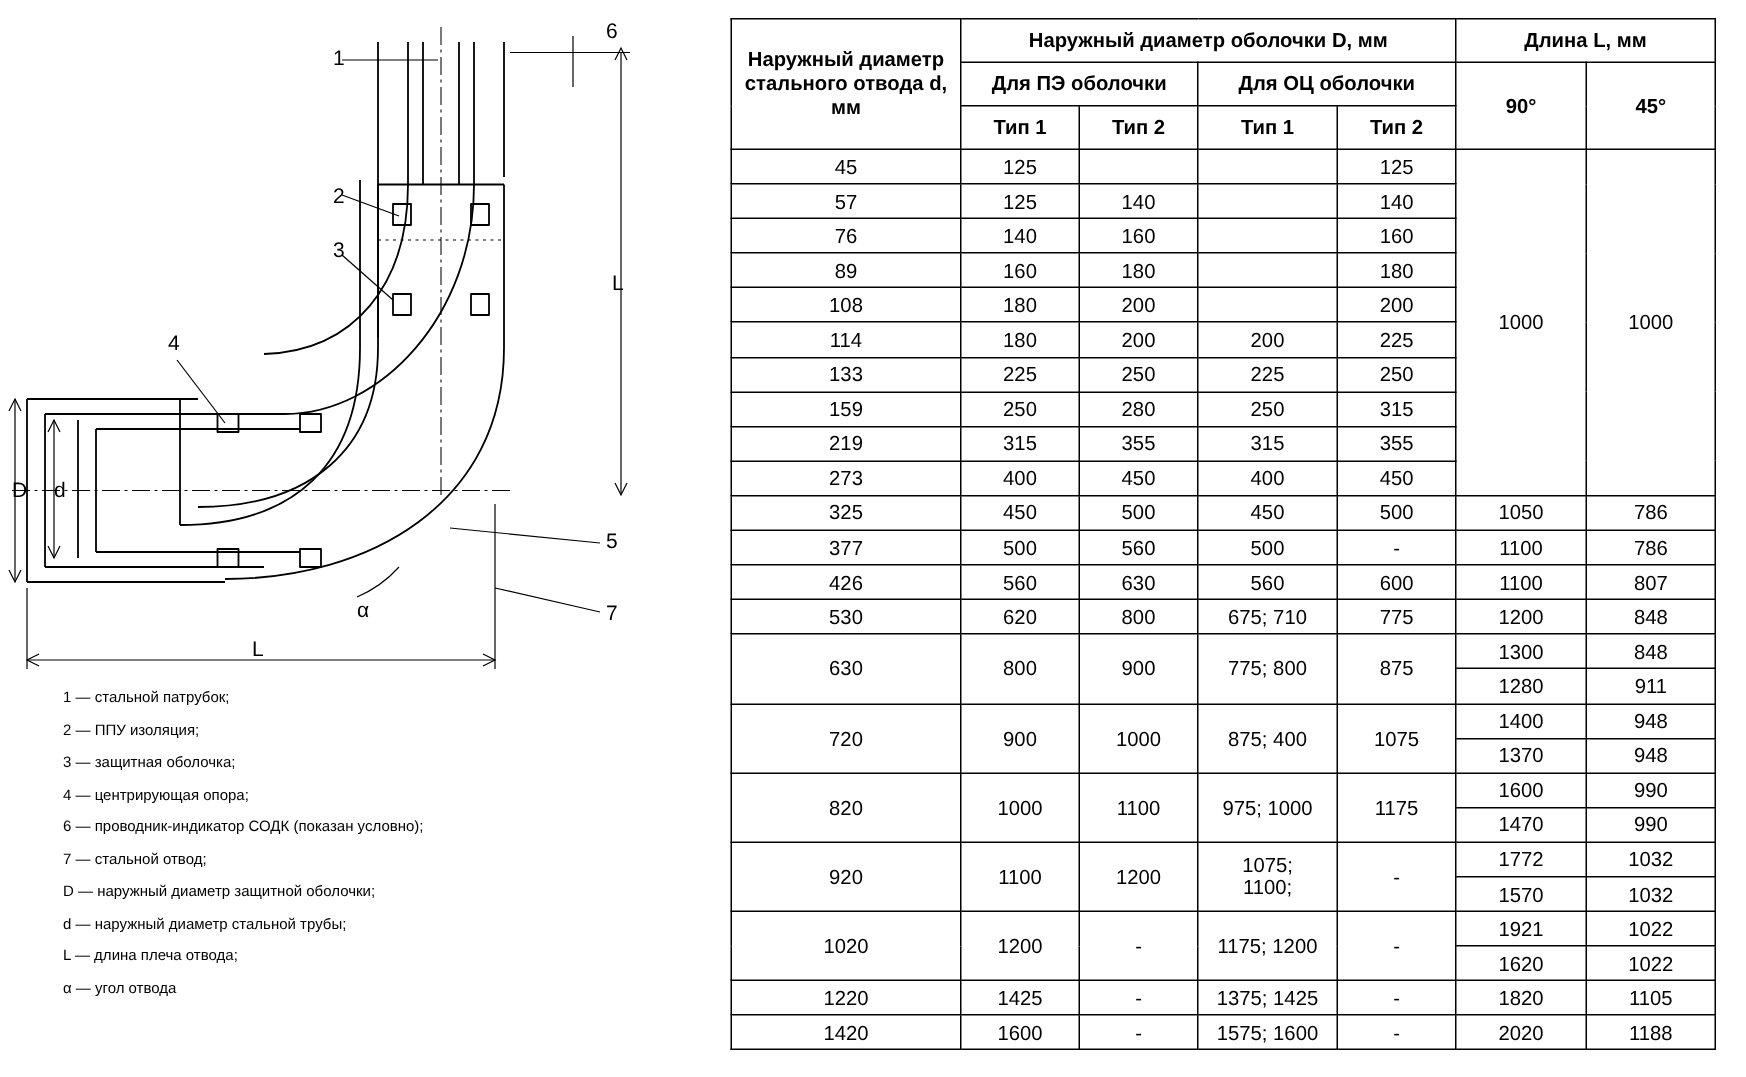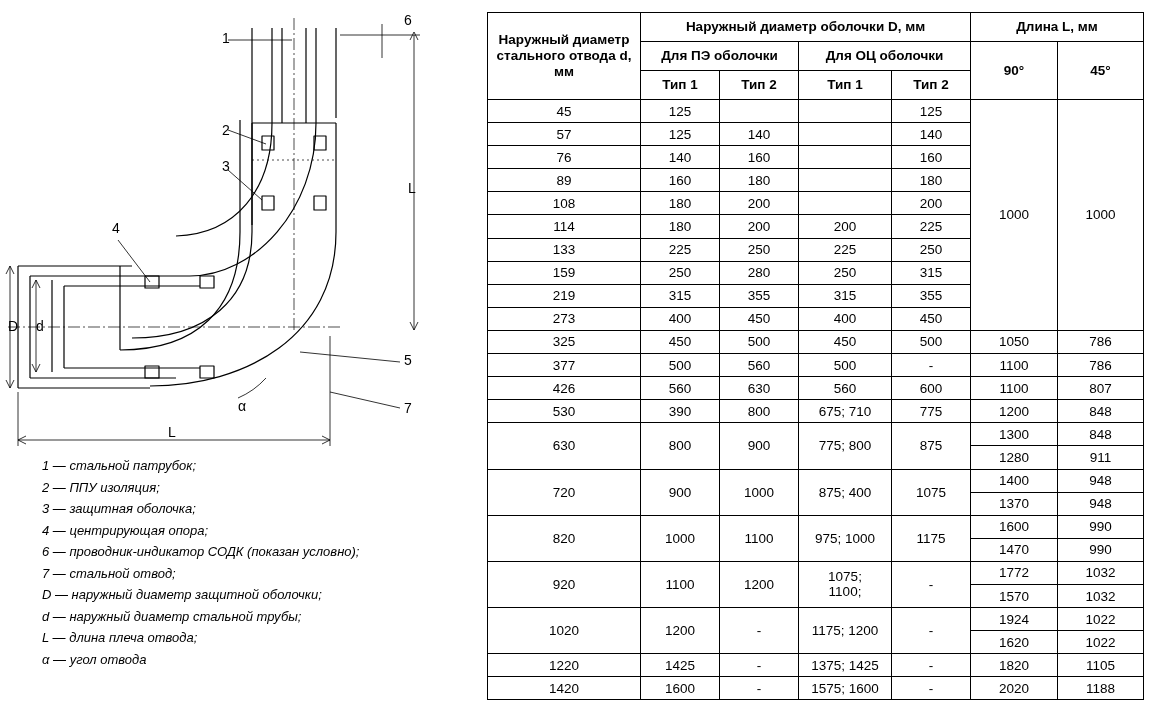--- a/index.html
+++ b/index.html
@@ -5,21 +5,21 @@
   html,body{margin:0;padding:0;background:#fff;}
   body{width:1164px;height:718px;font-family:"Liberation Sans",sans-serif;color:#000;position:relative;overflow:hidden;}
   #root{position:relative;width:1164px;height:718px;}
 
   
   #drawing{position:absolute;left:0;top:0;width:470px;height:718px;}
   #drawing svg{position:absolute;left:0;top:0;}
 
   
   #legend{position:absolute;left:42px;top:455px;width:430px;}
-  #legend .lrow{font-size:13px;line-height:21.5px;white-space:nowrap;font-style:italic;}
+  #legend .lrow{font-size:10px;line-height:21.5px;white-space:nowrap;}
 
   
   #table-wrap{position:absolute;left:487px;top:12px;width:660px;}
   table{border-collapse:collapse;table-layout:fixed;width:656px;}
   table td,table th{border:1px solid #000;text-align:center;vertical-align:middle;font-size:13px;padding:0;}
   thead th{font-weight:bold;font-size:13.5px;line-height:16px;}
   tbody td{height:22.1px;font-size:13.5px;}
   .c0{width:153px;}
   .c1{width:79px;}
   .c2{width:79px;}
@@ -285,21 +285,21 @@
           <td>426</td>
           <td>560</td>
           <td>630</td>
           <td>560</td>
           <td>600</td>
           <td>1100</td>
           <td>807</td>
         </tr>
         <tr>
           <td>530</td>
-          <td>390</td>
+          <td>620</td>
           <td>800</td>
           <td class="nowrap">675; 710</td>
           <td>775</td>
           <td>1200</td>
           <td>848</td>
         </tr>
 
         <tr>
           <td rowspan="2">630</td>
           <td rowspan="2">800</td>
@@ -358,21 +358,21 @@
           <td>1570</td>
           <td>1032</td>
         </tr>
 
         <tr>
           <td rowspan="2">1020</td>
           <td rowspan="2">1200</td>
           <td rowspan="2">-</td>
           <td rowspan="2" class="nowrap">1175; 1200</td>
           <td rowspan="2">-</td>
-          <td>1924</td>
+          <td>1921</td>
           <td>1022</td>
         </tr>
         <tr>
           <td>1620</td>
           <td>1022</td>
         </tr>
 
         <tr>
           <td>1220</td>
           <td>1425</td>

